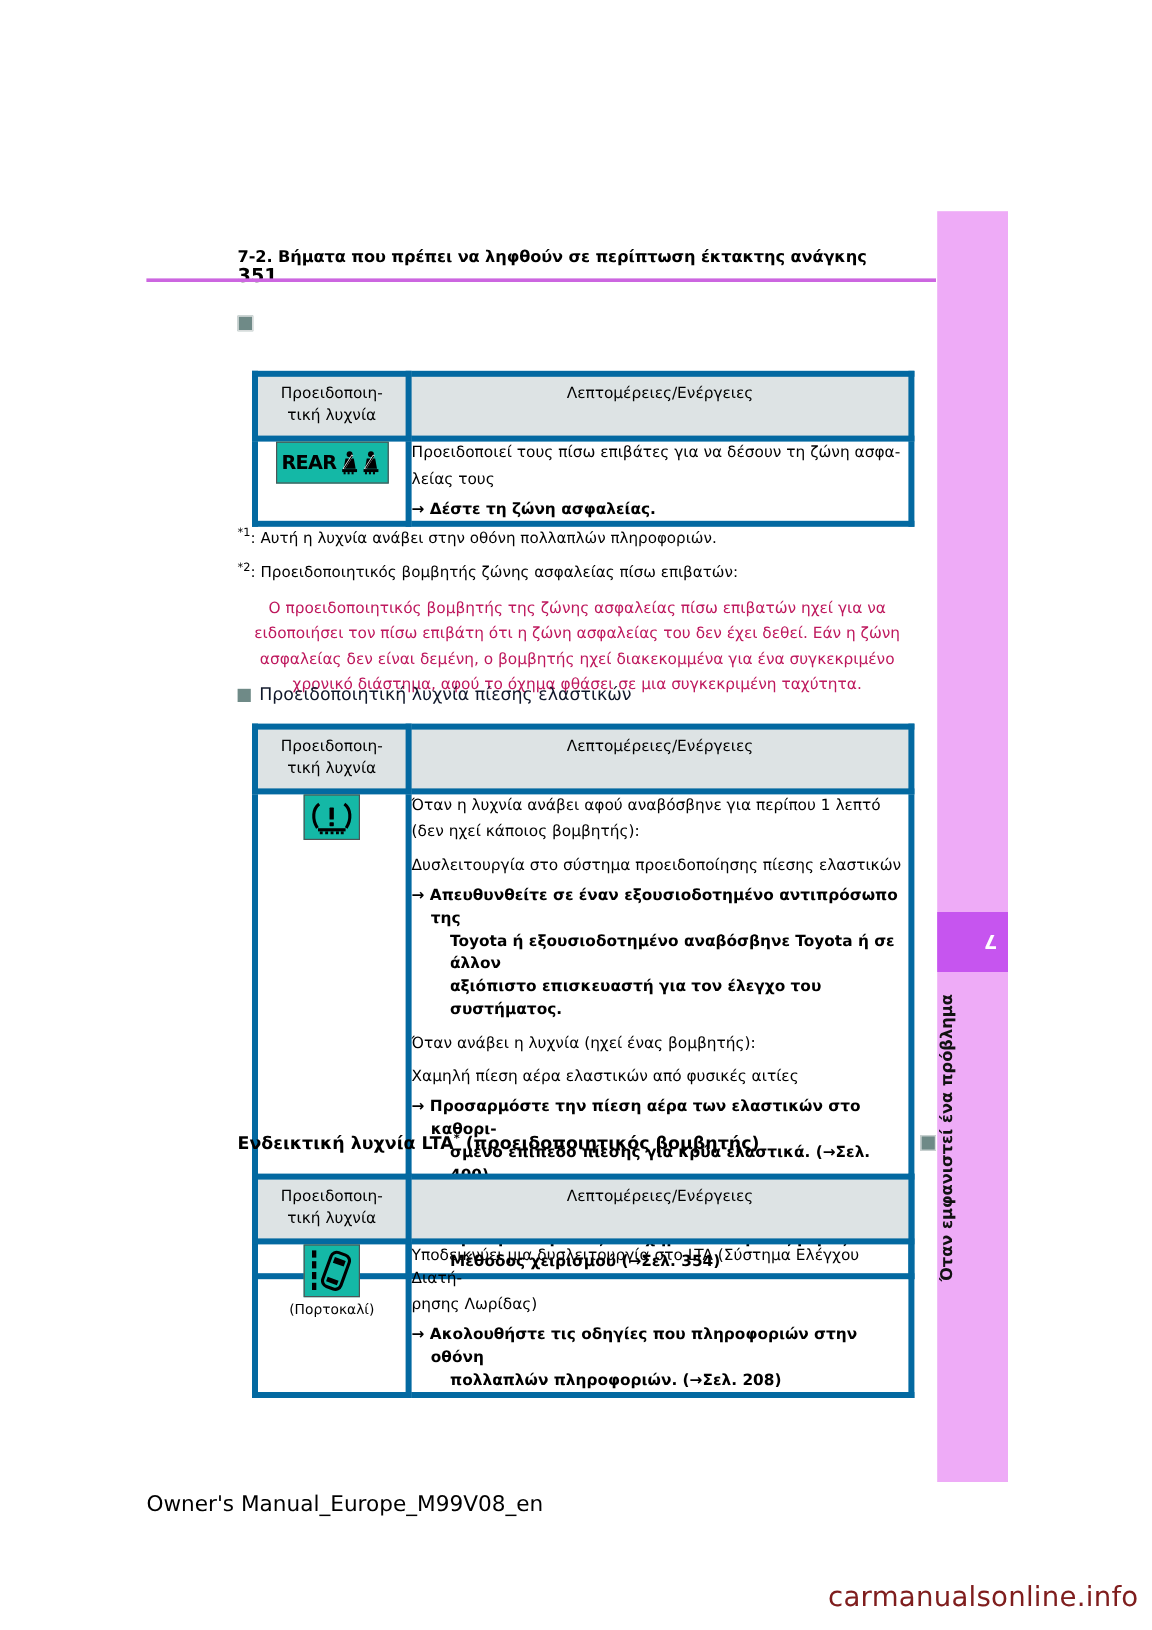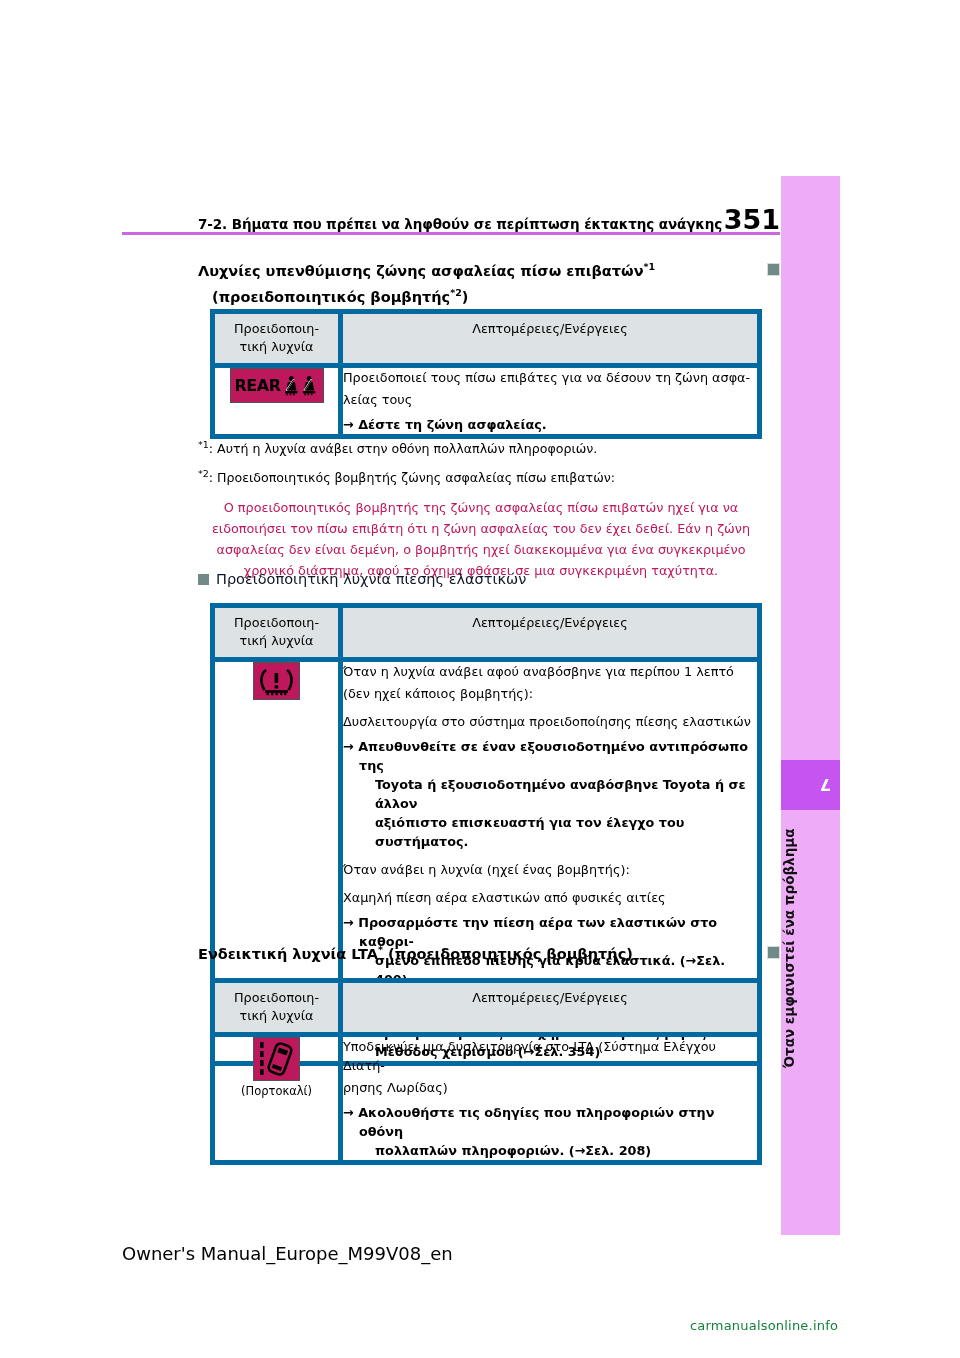--- a/index.html
+++ b/index.html
@@ -70,29 +70,30 @@
 
   
   .page-header {
     position: absolute;
     left: 198px;
     top: 206px;
     width: 582px;
     display: flex;
     align-items: baseline;
     justify-content: space-between;
+    flex-direction: column;
   }
   .header-breadcrumb {
     font-size: 13.5px;
     font-weight: bold;
     color: #000;
     letter-spacing: -0.1px;
   }
   .header-pagenum {
-    font-size: 27px;
+    font-size: 16px;
     font-weight: bold;
     color: #000;
     line-height: 1;
   }
   .header-rule {
     position: absolute;
     left: 122px;
     top: 232px;
     width: 658px;
     height: 2.5px;
@@ -203,21 +204,21 @@
     display: block;
     font-size: 11.5px;
     margin-top: 2px;
     color: #000;
   }
 
   
   .icon-box {
     display: inline-block;
     border: 1.4px solid #4e5456;
-    background: #be185d;
+    background: #14b8a6;
     box-sizing: border-box;
     line-height: 0;
   }
   .icon-rear {
     width: 94px;
     height: 35px;
     padding: 2px 4px;
     display: inline-flex;
     align-items: center;
     gap: 4px;
@@ -269,44 +270,40 @@
     left: 122px;
     top: 1243px;
     font-size: 18px;
     color: #000;
     font-weight: normal;
   }
   .watermark {
     position: absolute;
     left: 690px;
     top: 1318px;
-    font-size: 13px;
-    color: #15803d;
+    font-size: 23px;
+    color: #7f1d1d;
     letter-spacing: 0.2px;
   }
 </style>
 </head>
 <body>
 
 <div class="side-band"></div>
 <div class="side-chapter-box"></div>
 <div class="side-chapter-num">7</div>
 <div class="side-chapter-label">Όταν εμφανιστεί ένα πρόβλημα</div>
 
 <div class="page-header">
   <div class="header-breadcrumb">7-2. Βήματα που πρέπει να ληφθούν σε περίπτωση έκτακτης ανάγκης</div>
   <div class="header-pagenum">351</div>
 </div>
 <div class="header-rule"></div>
 
 <div class="sec-title-wrap" style="top:256px;">
-  <div class="sec-title">
-    <span>Λυχνίες υπενθύμισης ζώνης ασφαλείας πίσω επιβατών</span><span class="sup">*1</span>
-    <span class="indent"><span>(προειδοποιητικός βομβητής</span><span class="sup">*2</span><span>)</span></span>
-  </div>
   <div class="sq-bullet-right"></div>
 </div>
 
 <table class="warn" style="top:309px;">
   <thead>
     <tr>
       <th class="col-icon">
         <span>Προειδοποιη-</span><br>
         <span>τική λυχνία</span>
       </th>

